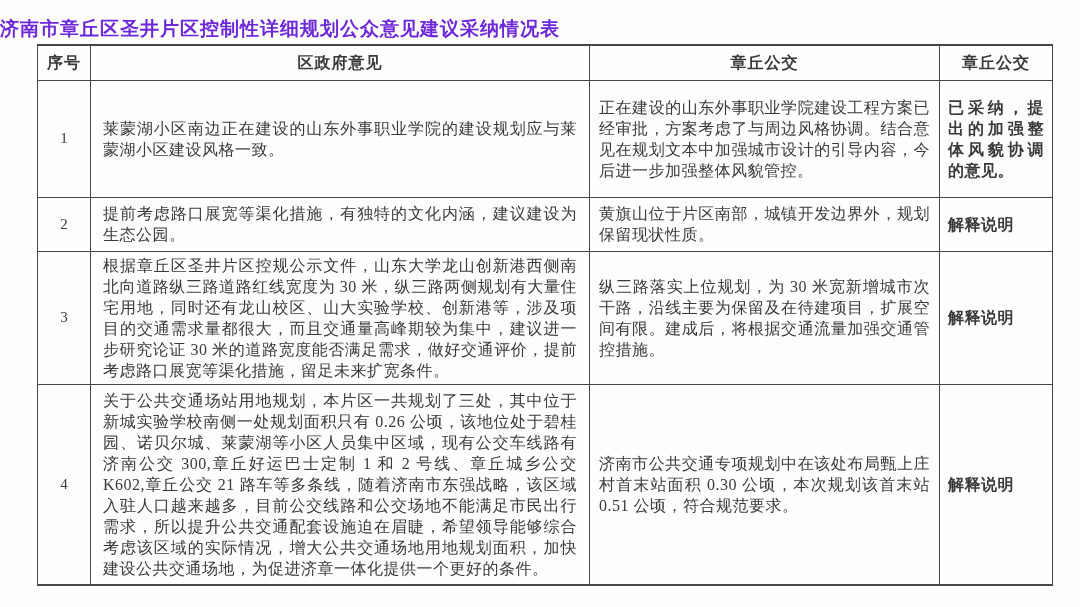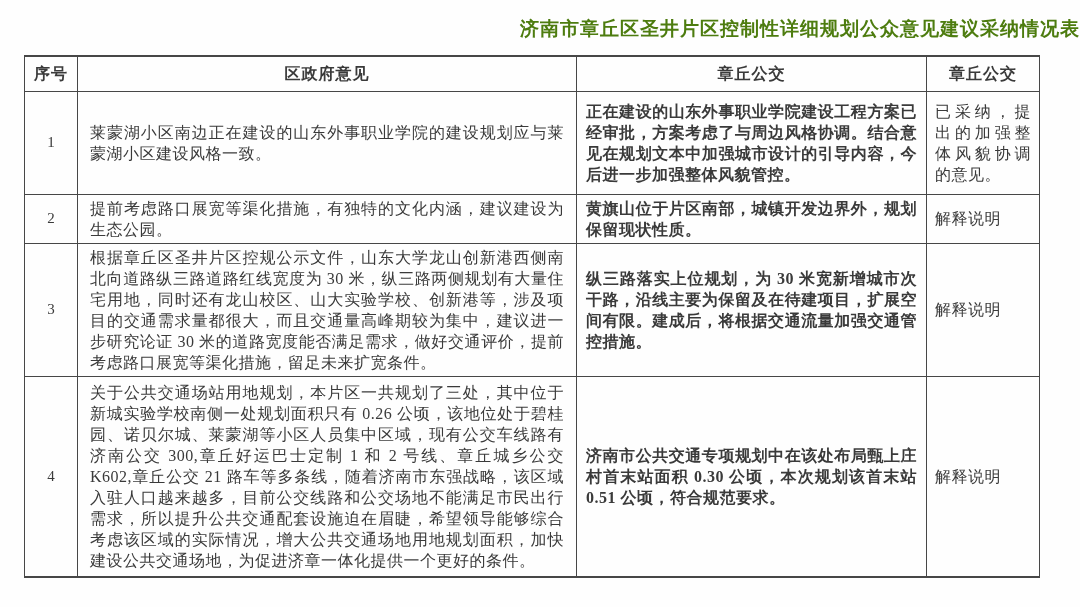--- a/index.html
+++ b/index.html
@@ -10,30 +10,30 @@
     color: #3a3a3a;
   }
   .page {
     position: relative;
     width: 1080px;
     height: 607px;
     background: #fefefe;
     overflow: hidden;
   }
   .doc-title {
-    text-align: right;
+    text-align: left;
     font-size: 19px;
     font-weight: 700;
     letter-spacing: 1px;
     padding-top: 16px;
-    padding-bottom: 13px;
-    color: #4d7c0f;
+    padding-bottom: 2px;
+    color: #6d28d9;
   }
   table.adoption-table {
-    margin-left: 24px;
+    margin-left: 37px;
     width: 1015px;
     border-collapse: collapse;
     table-layout: fixed;
     border-top: 2px solid #474747;
     border-bottom: 2px solid #474747;
     border-left: 1px solid #474747;
     border-right: 1px solid #474747;
   }
   col.c-no  { width: 53px; }
   col.c-op  { width: 499px; }
@@ -65,27 +65,27 @@
     text-align: justify;
     text-justify: inter-character;
     padding: 3px 12px;
     letter-spacing: 0.5px;
   }
   td.cell-gov {
     text-align: justify;
     text-justify: inter-character;
     padding: 3px 9px;
     letter-spacing: 0.5px;
-    font-weight: bold;
   }
   td.cell-adoption {
     text-align: justify;
     text-justify: inter-character;
-    padding: 9px 8px;
+    padding: 16px 8px;
     letter-spacing: 0.5px;
+    font-weight: bold;
   }
 </style>
 </head>
 <body>
 
 <div class="page">
 
   <div class="doc-title">济南市章丘区圣井片区控制性详细规划公众意见建议采纳情况表</div>
 
   <table class="adoption-table">

